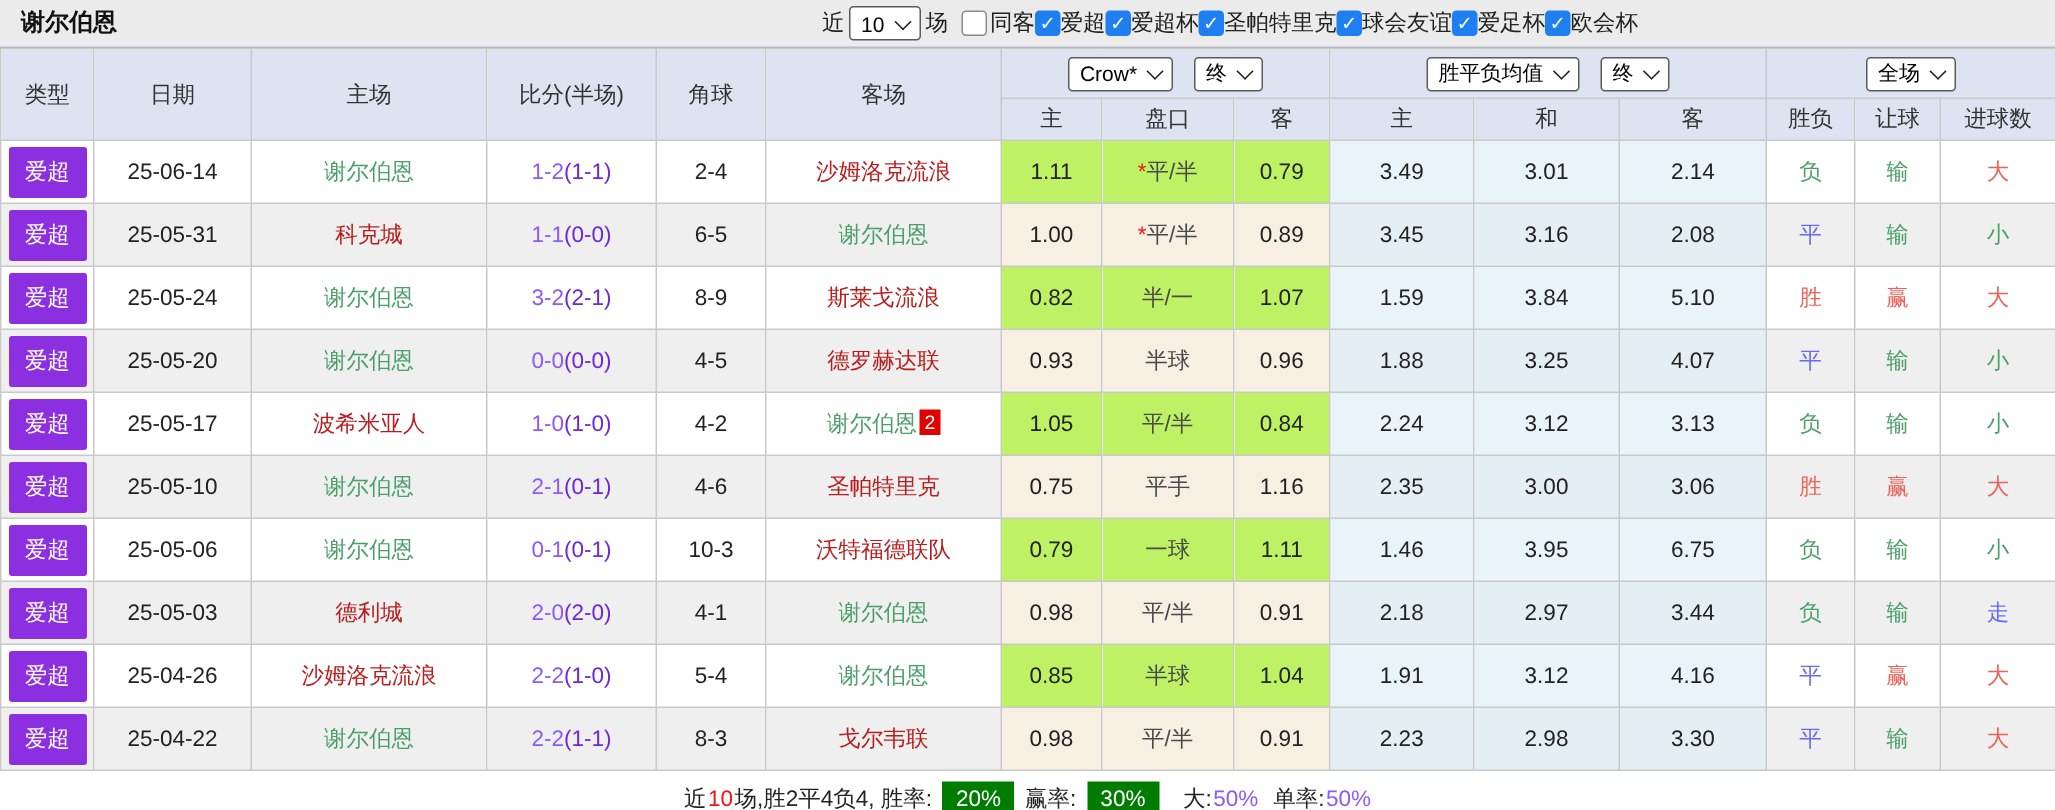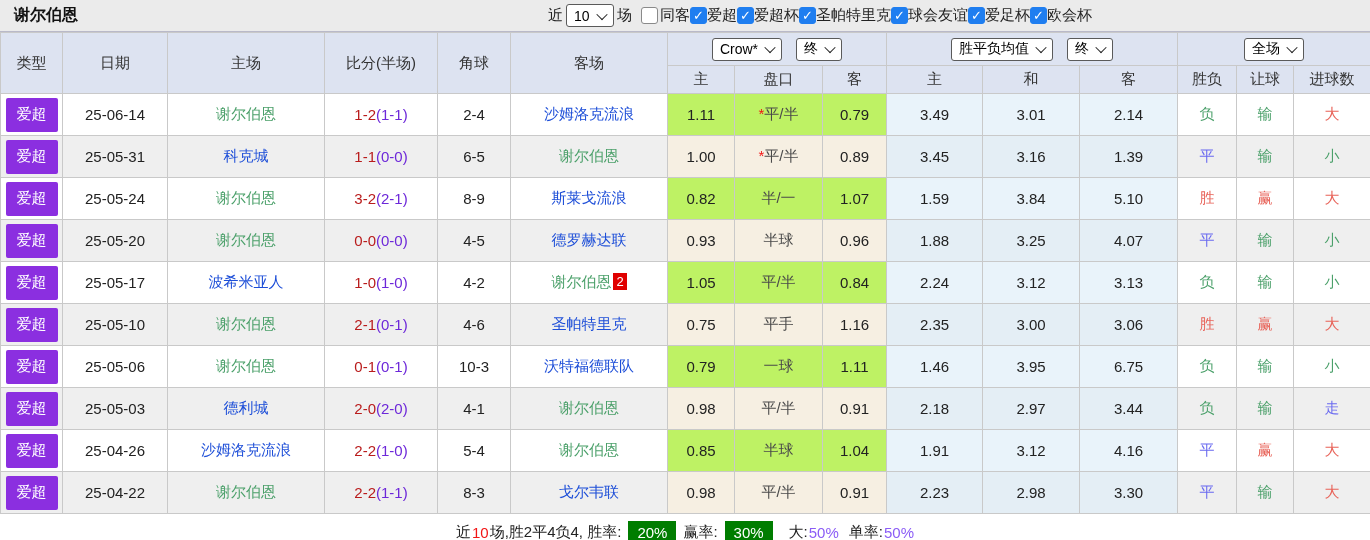--- a/index.html
+++ b/index.html
@@ -43,22 +43,22 @@
   tbody td{height:41px;font-size:15px;color:#222;background:#fff;}
   tbody tr:nth-child(even) td{background:#efefef;}
   td.asian{background:#bef264;}
   tbody tr:nth-child(even) td.asian{background:#f6efe2;}
   td.euro{background:#e9f3fa;}
   tbody tr:nth-child(even) td.euro{background:#e4eef5;}
 
   .lg-badge{display:inline-flex;align-items:center;justify-content:center;
     width:52px;height:34px;background:#8b2fe0;color:#fff;font-size:15px;border-radius:2px;}
   .team{color:#4ba06a;cursor:pointer;}
-  .plain{color:#1d4ed8;}
-  .score-main{color:#b91c1c;}
+  .plain{color:#b91c1c;}
+  .score-main{color:#8b5cf6;}
   .score-half{color:#6d28d9;}
   .hc-star{color:#f21515;}
   .hc-text{color:#4a4a4a;}
   .away-badge{display:inline-block;background:#e00000;color:#fff;font-size:13px;
     line-height:17px;padding:0 3px;margin-left:2px;vertical-align:1px;}
   .away-badge:empty{display:none;}
   .c-green{color:#4ba06a;}
   .c-red{color:#e8645a;}
   .c-blue{color:#6a6af0;}
 
@@ -197,21 +197,21 @@
       <td>25-05-31</td>
       <td><span class="plain">科克城</span></td>
       <td><span class="score-main">1-1</span><span class="score-half">(0-0)</span></td>
       <td>6-5</td>
       <td><span class="team">谢尔伯恩</span></td>
       <td class="asian">1.00</td>
       <td class="asian"><span class="hc-star">*</span><span class="hc-text">平/半</span></td>
       <td class="asian">0.89</td>
       <td class="euro">3.45</td>
       <td class="euro">3.16</td>
-      <td class="euro">1.39</td>
+      <td class="euro">2.08</td>
       <td><span class="c-blue">平</span></td>
       <td><span class="c-green">输</span></td>
       <td><span class="c-green">小</span></td>
     </tr>
 
     <tr>
       <td><span class="lg-badge">爱超</span></td>
       <td>25-05-24</td>
       <td><span class="team">谢尔伯恩</span></td>
       <td><span class="score-main">3-2</span><span class="score-half">(2-1)</span></td>

